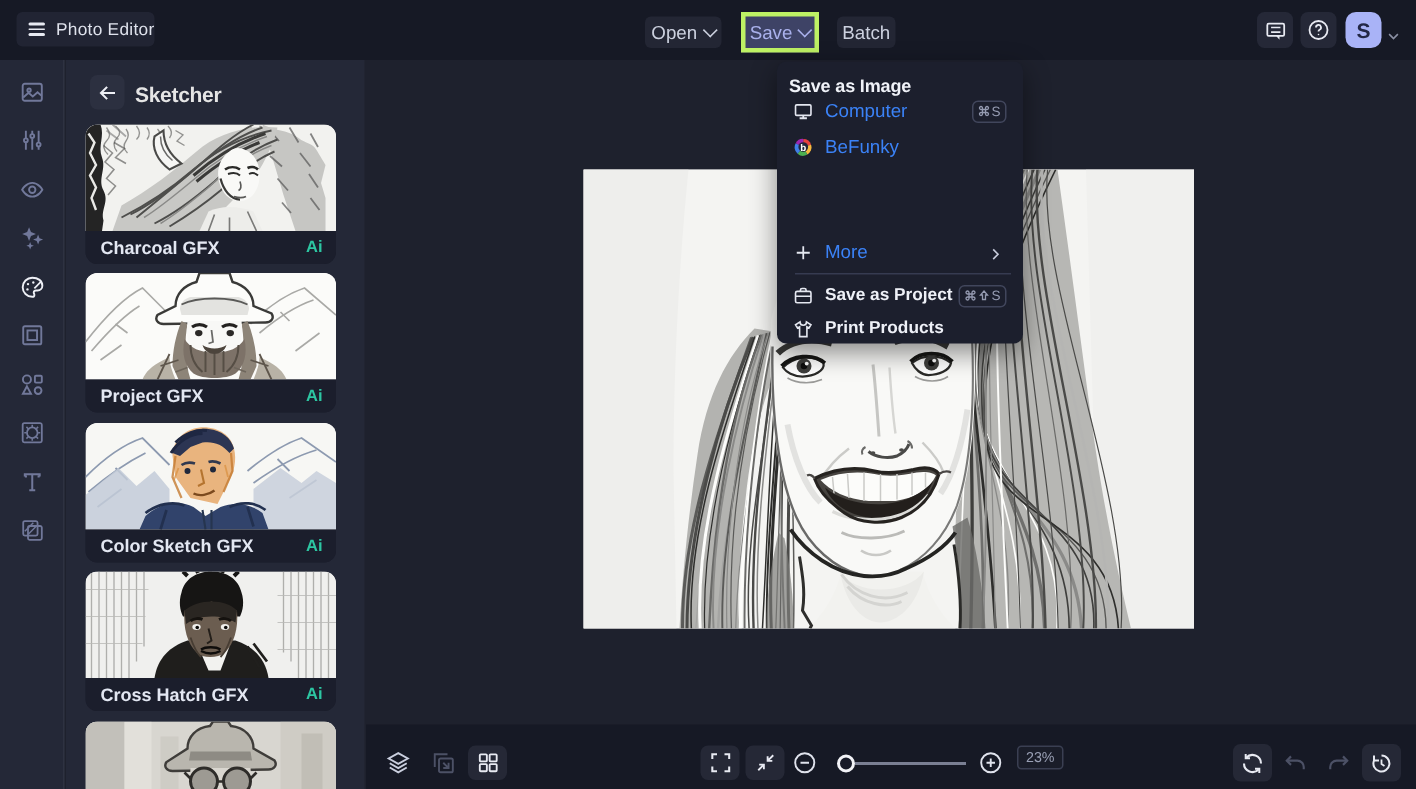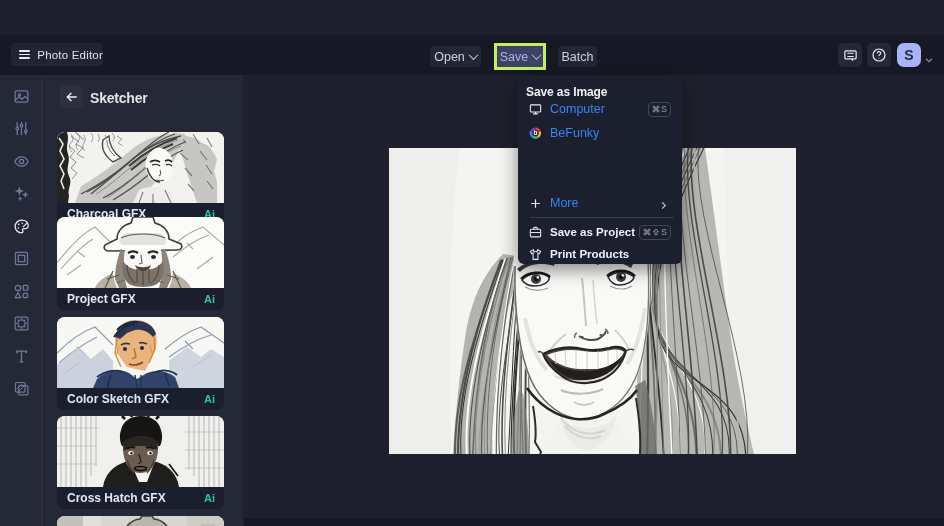--- a/index.html
+++ b/index.html
@@ -1,17 +1,17 @@
 <!DOCTYPE html>
 <html><head>
 <meta charset="utf-8">
 <style>
 * { margin:0; padding:0; box-sizing:border-box; }
 html,body { width:944px; height:526px; overflow:hidden; background:#1e212d; font-family:"Liberation Sans", sans-serif; }
-#app { position:relative; width:944px; height:444px;margin-top:35px; }
+#app { position:relative; width:944px; height:444px; }
 
 
 #header { position:absolute; left:0; top:0; width:944px; height:40px; background:#161925; z-index:5; }
 #pe-btn { position:absolute; left:11px; top:8px; width:92px; height:23px; background:#212433; border-radius:4px; display:flex; align-items:center; padding-left:8px; }
 #pe-btn .txt { color:#dfe2ec; font-size:11.5px; margin-left:7px; letter-spacing:0.2px; white-space:nowrap; }
 .hamb { width:13px; height:9px; display:flex; flex-direction:column; justify-content:space-between; }
 .hamb div { height:1.6px; background:#e8eaf2; border-radius:1px; }
 .hbtn { position:absolute; top:11px; height:21px; background:#232634; border-radius:4px; color:#ccd1df; font-size:12.5px; display:flex; align-items:center; justify-content:center; gap:5px; }
 #btn-open { left:430px; width:51px; }
 #btn-batch { left:558px; width:39px; }
@@ -278,21 +278,21 @@
   </div>
 
   <div id="panel">
     <div id="back">
         <svg width="14" height="14" viewBox="0 0 24 24" fill="none" stroke="#eef0f6" stroke-width="2.4">
           <path d="M20 12H5M11 5l-7 7 7 7"></path>
         </svg>
       </div>
     <div id="ptitle">Sketcher</div>
 
-    <div class="card" style="top:57px">
+    <div class="card" style="top:43px">
       <div class="img">
           <svg width="167" height="71" viewBox="0 0 167 71">
         <rect width="167" height="71" fill="#f2f2ef"></rect>
         <path d="M0 0h10c3 8-2 14 1 22s-3 14 1 22-2 12 0 20l-1 7H0z" fill="#242424"></path>
         <path d="M2 6l4 6-3 7 4 8-4 7 4 8-3 7 3 8" stroke="#e8e8e6" stroke-width="1.6" fill="none"></path>
             <g stroke="#6a6a68" stroke-width="0.9" opacity="0.7" fill="none">
               <path d="M14 2q4 5 0 9t1 9M20 1q5 4 1 8t0 9M27 3q3 4 0 8t1 8M34 1q4 5 0 9M41 2q3 4 0 8M48 3q3 3 0 7M55 1q4 4 1 8"></path>
               <path d="M60 4l5 3-4 4 5 3M110 2l4 4-3 4 4 4M116 1l5 3-4 5 5 3"></path>
             </g>
         <g stroke="#4a4a48" stroke-width="1" opacity="0.6" fill="none">

